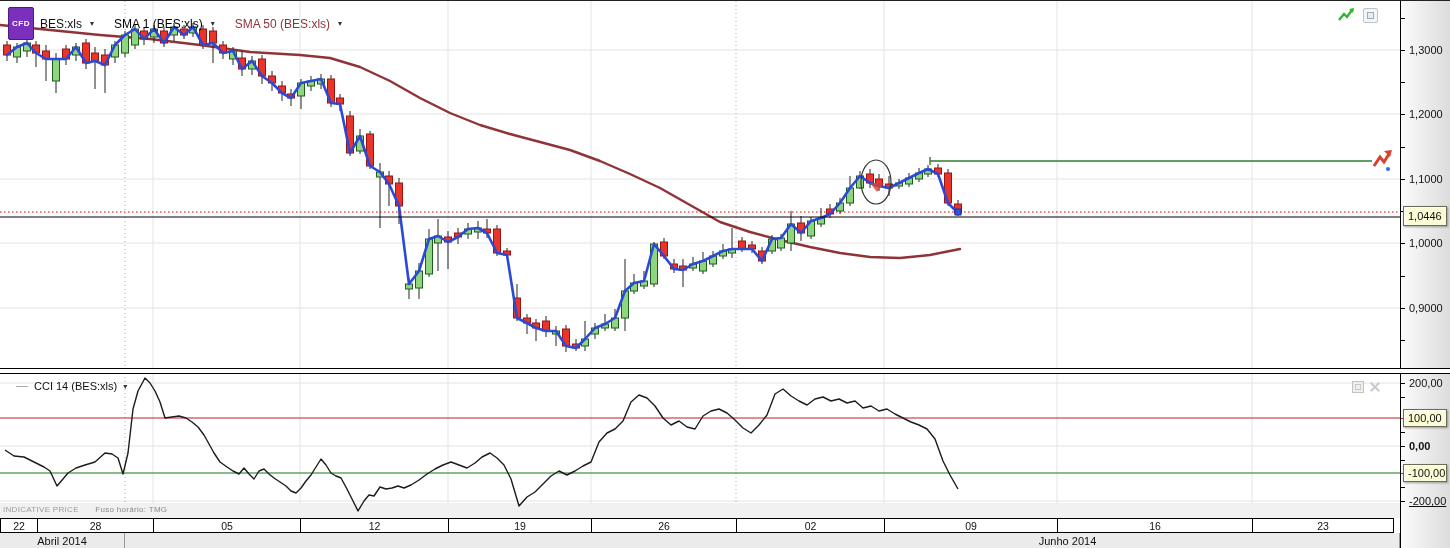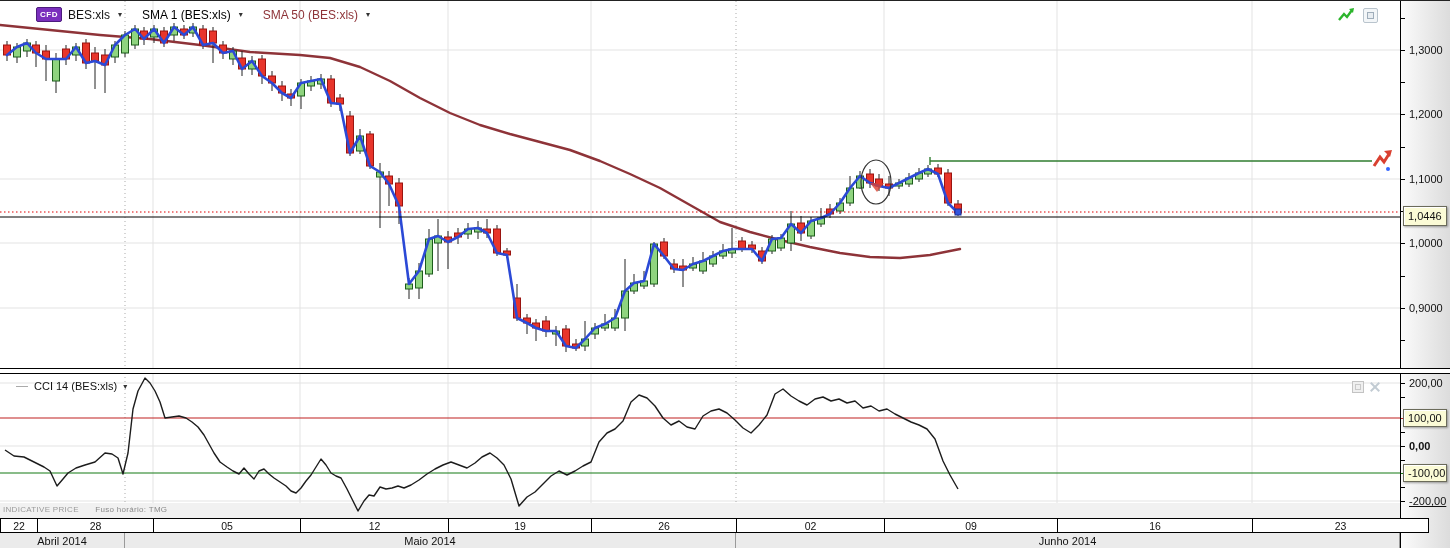--- a/index.html
+++ b/index.html
@@ -3,21 +3,21 @@
 <meta charset="utf-8">
 <style>
   html,body{margin:0;padding:0;background:#fff;}
   #root{position:relative;width:1450px;height:548px;background:#fff;overflow:hidden;
         font-family:"Liberation Sans","DejaVu Sans",sans-serif;border-top:1px solid #222;box-sizing:border-box;}
   .pane{position:absolute;left:0;background:#fff;}
   svg{display:block;}
   
   #legend{position:absolute;left:8px;top:6px;display:flex;align-items:center;gap:6px;z-index:30;font-size:12px;}
   .cfd-badge{display:inline-block;background:#7a2fbd;border:1px solid #4d1b7e;color:#fff;font-size:8px;font-weight:bold;
-             padding:2px 3px;border-radius:2px;letter-spacing:.5px;margin-left:28px;}
+             padding:11px 3px;border-radius:2px;letter-spacing:.5px;}
   .lg-sym{color:#111;}
   .lg-sma1{color:#000000;margin-left:14px;}
   .lg-sma50{color:#8e3338;margin-left:14px;}
   .dd{font-size:8px;color:#333;margin-left:2px;}
   
   #top-icons{position:absolute;left:1338px;top:6px;display:flex;align-items:center;gap:8px;z-index:30;}
   .sq-btn{width:13px;height:13px;border:1px solid #b9c4cd;border-radius:2px;background:#f3f6f8;position:relative;}
   .sq-btn:after{content:"";position:absolute;left:3px;top:3px;width:5px;height:5px;border:1px solid #9fadba;background:#e8edf1;}
   
   #cci-label{position:absolute;left:16px;top:379px;z-index:30;font-size:11px;color:#111;display:flex;align-items:center;gap:4px;}
@@ -341,25 +341,24 @@
   <div id="date-row">
       <div class="date-cell" style="left: 0px; width: 37px;">22</div>
       <div class="date-cell" style="left: 37px; width: 116px;">28</div>
       <div class="date-cell" style="left: 153px; width: 147px;">05</div>
       <div class="date-cell" style="left: 300px; width: 148px;">12</div>
       <div class="date-cell" style="left: 448px; width: 143px;">19</div>
       <div class="date-cell" style="left: 591px; width: 145px;">26</div>
       <div class="date-cell" style="left: 736px; width: 148px;">02</div>
       <div class="date-cell" style="left: 884px; width: 173px;">09</div>
       <div class="date-cell" style="left: 1057px; width: 195px;">16</div>
-      <div class="date-cell last" style="left: 1252px; width: 177px;">23</div>
+      <div class="date-cell last" style="left: 1252px; width: 142px;">23</div>
     </div>
   <div id="month-row">
       <div class="month-cell" style="left: 0px; width: 125px;">Abril 2014</div>
-      <div class="month-cell" style="left: 125px; width: 611px;">Maio 2014</div>
       <div class="month-cell" style="left: 736px; width: 664px;">Junho 2014</div>
     </div>
 
   <div id="axis-col">
       <div class="ax-tick" style="top: 49px;"></div>
       <div class="ax-label" style="top: 49px;">1,3000</div>
       <div class="ax-tick" style="top: 113px;"></div>
       <div class="ax-label" style="top: 113px;">1,2000</div>
       <div class="ax-tick" style="top: 178px;"></div>
       <div class="ax-label" style="top: 178px;">1,1000</div>

